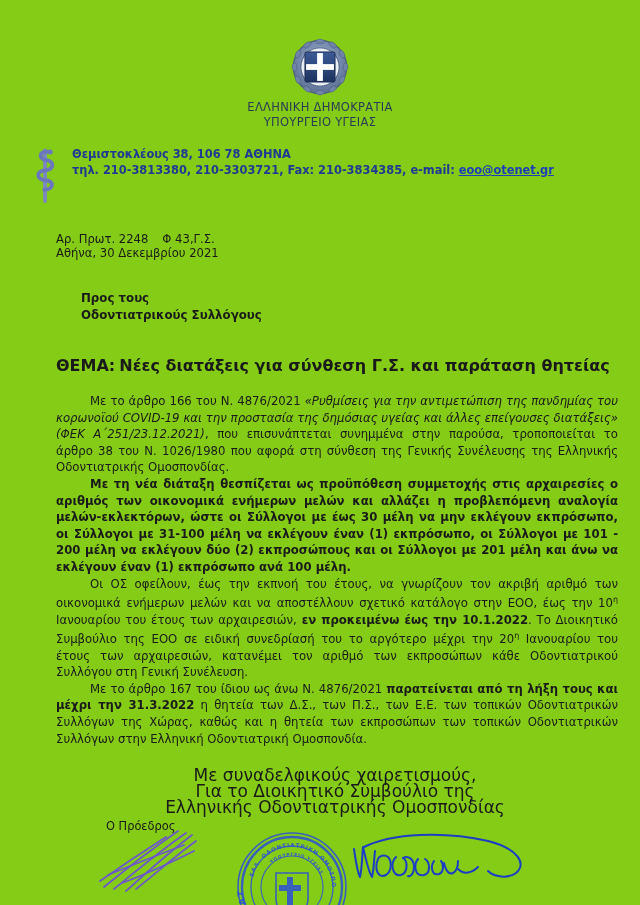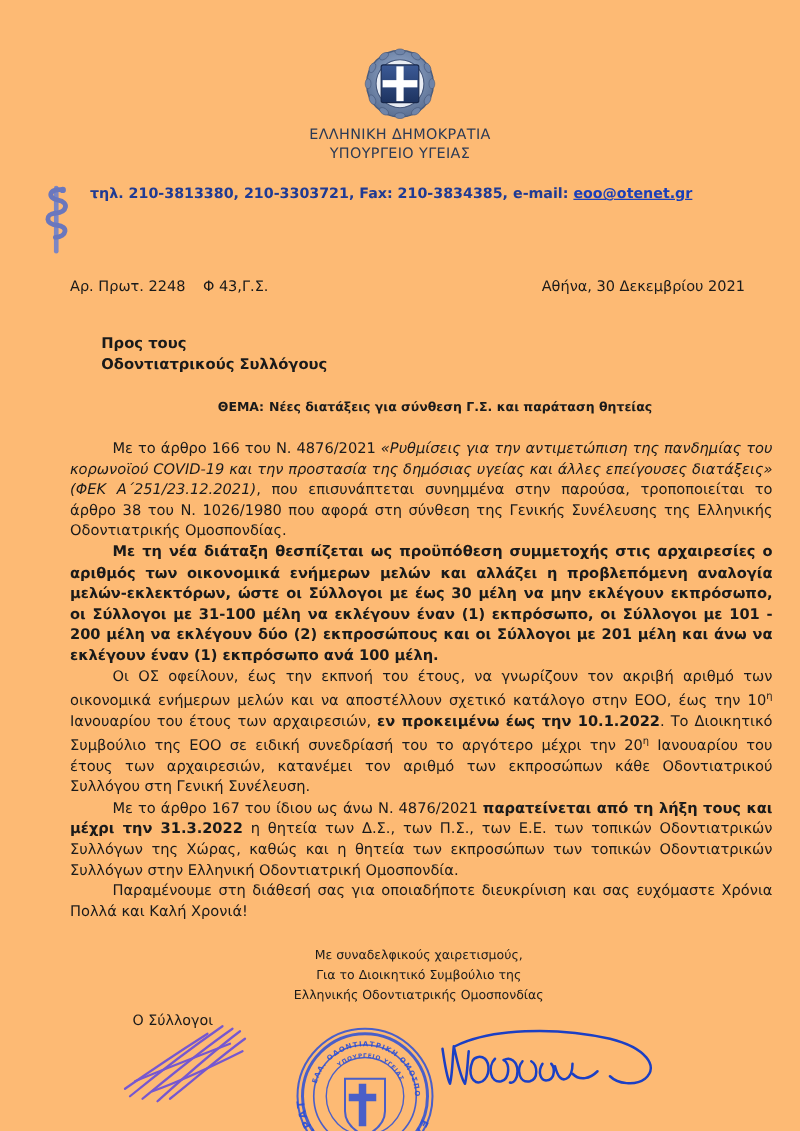--- a/index.html
+++ b/index.html
@@ -12,21 +12,21 @@
     height: 905px;
     font-family: "DejaVu Sans", sans-serif;
     color: #1a1a1a;
     position: relative;
     overflow: hidden;
   }
   .page {
     position: relative;
     width: 640px;
     height: 905px;
-    background: #fdba74;
+    background: #84cc16;
   }
 
   
   .ministry {
     padding-top: 38px;
     text-align: center;
   }
   .emblem {
     width: 58px;
     height: 58px;
@@ -76,45 +76,44 @@
     font-size: 11.4px;
     line-height: 16px;
     white-space: nowrap;
   }
   .lh-tel .mail {
     color: #1b3fb8;
   }
 
   
   .meta {
-    margin-top: 18px;
+    margin-top: 28px;
     padding: 0 44px 0 56px;
     display: flex;
-    justify-content: space-between;
     font-size: 11.6px;
     color: #1a1a1a;
+    flex-direction: column;
   }
   .meta-left .fld { margin-left: 14px; }
 
   
   .recipient {
     margin-top: 30px;
     padding-left: 81px;
     font-size: 11.8px;
     line-height: 17px;
     font-weight: 600;
   }
 
   
   .subject {
-    margin-top: 21px;
+    margin-top: 32px;
     padding-left: 56px;
-    font-size: 10px;
+    font-size: 16px;
     font-weight: bold;
-    text-align: center;
   }
   .subject .lbl { margin-right: 4px; }
 
   
   .body {
     margin-top: 18px;
     padding: 0 22px 0 56px;
     font-size: 11.7px;
     line-height: 16.6px;
     text-align: justify;
@@ -133,21 +132,21 @@
   sup { font-size: 0.68em; vertical-align: super; }
 
   
   .sign-wrap {
     position: relative;
     margin-top: 20px;
     height: 140px;
   }
   .closing {
     text-align: center;
-    font-size: 10px;
+    font-size: 17px;
     line-height: 16px;
     padding-left: 30px;
   }
   .sign-cols {
     position: relative;
     margin-top: 4px;
     padding: 0 40px 0 56px;
     display: flex;
     justify-content: space-between;
     font-size: 11.4px;
@@ -228,20 +227,21 @@
     <svg class="caduceus" viewBox="0 0 40 78">
       <g fill="none" stroke="#7b86c4" stroke-width="5" stroke-linecap="round">
         <path d="M20 6 L20 74"></path>
       </g>
       <g fill="none" stroke="#6a77bd" stroke-width="5.2" stroke-linecap="round">
         <path d="M26 8 C12 6, 10 17, 22 19 C34 21, 32 32, 19 33"></path>
         <path d="M19 33 C8 34, 8 45, 21 46 C33 47, 32 58, 19 59"></path>
       </g>
       <circle cx="27" cy="8" r="3.4" fill="#6a77bd"></circle>
     </svg>
+    <div class="lh-addr">Θεμιστοκλέους 38, 106 78 ΑΘΗΝΑ</div>
     <div class="lh-tel"><span>τηλ. 210-3813380, 210-3303721, Fax: 210-3834385, e-mail: </span><a class="mail" href="#">eoo@otenet.gr</a></div>
   </div>
 
   <div class="meta">
     <div class="meta-left">
       <span>Αρ. Πρωτ. 2248</span><span class="fld">Φ 43,Γ.Σ.</span>
     </div>
     <div>Αθήνα, 30 Δεκεμβρίου 2021</div>
   </div>
 
@@ -257,33 +257,32 @@
   <div class="body">
 
     <p><span>Με το άρθρο 166 του Ν. 4876/2021 </span><span class="it">«Ρυθμίσεις για την αντιμετώπιση της πανδημίας του κορωνοϊού COVID-19 και την προστασία της δημόσιας υγείας και άλλες επείγουσες διατάξεις» (ΦΕΚ Α΄251/23.12.2021)</span><span>, που επισυνάπτεται συνημμένα στην παρούσα, τροποποιείται το άρθρο 38 του Ν. 1026/1980 που αφορά στη σύνθεση της Γενικής Συνέλευσης της Ελληνικής Οδοντιατρικής Ομοσπονδίας.</span></p>
 
     <p class="bd">Με τη νέα διάταξη θεσπίζεται ως προϋπόθεση συμμετοχής στις αρχαιρεσίες ο αριθμός των οικονομικά ενήμερων μελών και αλλάζει η προβλεπόμενη αναλογία μελών-εκλεκτόρων, ώστε οι Σύλλογοι με έως 30 μέλη να μην εκλέγουν εκπρόσωπο, οι Σύλλογοι με 31-100 μέλη να εκλέγουν έναν (1) εκπρόσωπο, οι Σύλλογοι με 101 - 200 μέλη να εκλέγουν δύο (2) εκπροσώπους και οι Σύλλογοι με 201 μέλη και άνω να εκλέγουν έναν (1) εκπρόσωπο ανά 100 μέλη.</p>
 
     <p><span>Οι ΟΣ οφείλουν, έως την εκπνοή του έτους, να γνωρίζουν τον ακριβή αριθμό των οικονομικά ενήμερων μελών και να αποστέλλουν σχετικό κατάλογο στην ΕΟΟ, έως την 10</span><sup>η</sup><span> Ιανουαρίου του έτους των αρχαιρεσιών, </span><span class="bd">εν προκειμένω έως την 10.1.2022</span><span>. Το Διοικητικό Συμβούλιο της ΕΟΟ σε ειδική συνεδρίασή του το αργότερο μέχρι την 20</span><sup>η</sup><span> Ιανουαρίου του έτους των αρχαιρεσιών, κατανέμει τον αριθμό των εκπροσώπων κάθε Οδοντιατρικού Συλλόγου στη Γενική Συνέλευση.</span></p>
 
     <p><span>Με το άρθρο 167 του ίδιου ως άνω Ν. 4876/2021 </span><span class="bd">παρατείνεται από τη λήξη τους και μέχρι την 31.3.2022</span><span> η θητεία των Δ.Σ., των Π.Σ., των Ε.Ε. των τοπικών Οδοντιατρικών Συλλόγων της Χώρας, καθώς και η θητεία των εκπροσώπων των τοπικών Οδοντιατρικών Συλλόγων στην Ελληνική Οδοντιατρική Ομοσπονδία.</span></p>
 
-    <p>Παραμένουμε στη διάθεσή σας για οποιαδήποτε διευκρίνιση και σας ευχόμαστε Χρόνια Πολλά και Καλή Χρονιά!</p>
   </div>
 
   <div class="sign-wrap">
     <div class="closing">
       <div>Με συναδελφικούς χαιρετισμούς,</div>
       <div>Για το Διοικητικό Συμβούλιο της</div>
       <div>Ελληνικής Οδοντιατρικής Ομοσπονδίας</div>
     </div>
 
     <div class="sign-cols">
       <div class="col left">
-        <span class="role">Ο Σύλλογοι</span>
+        <span class="role">Ο Πρόεδρος</span>
         <svg class="sig-pres" viewBox="0 0 150 70">
           <g fill="none" stroke="#6b4fd8" stroke-width="1.8" stroke-linecap="round" opacity="0.92">
             <path d="M12 62 C34 44, 60 24, 86 6"></path>
             <path d="M22 64 C44 46, 68 26, 94 8"></path>
             <path d="M34 66 C54 48, 76 28, 100 10"></path>
             <path d="M8 56 C28 42, 52 26, 74 12"></path>
             <path d="M44 64 C62 50, 82 32, 104 16"></path>
             <path d="M16 50 C40 40, 66 30, 92 20"></path>
             <path d="M30 58 C52 50, 78 38, 102 26"></path>
           </g>

